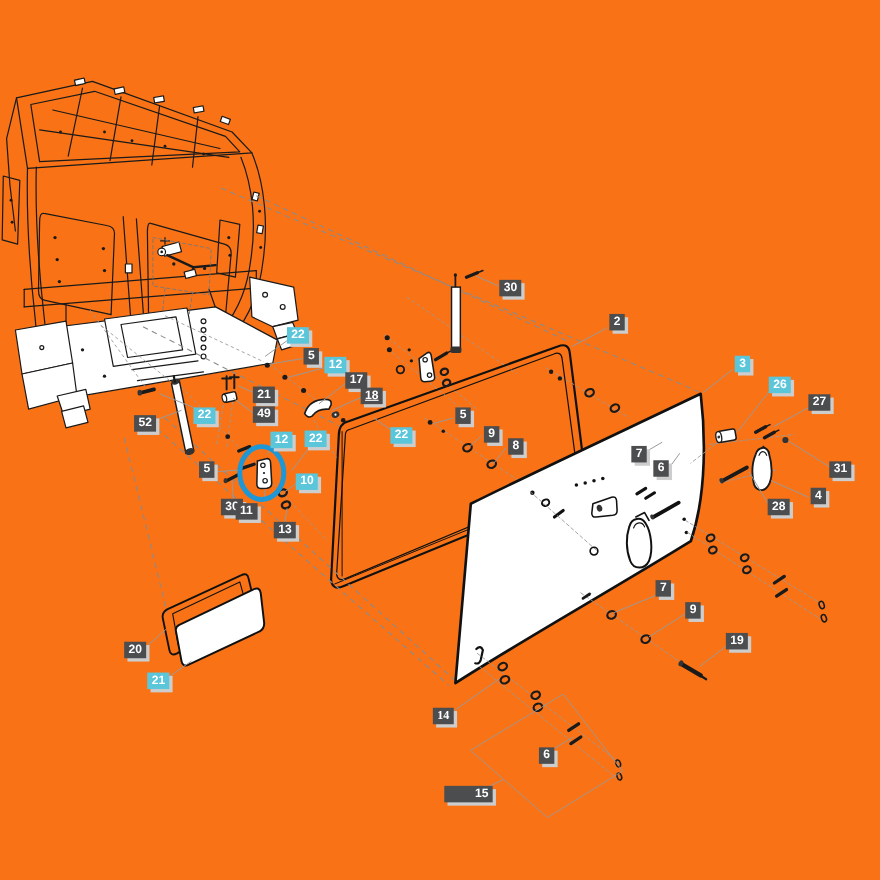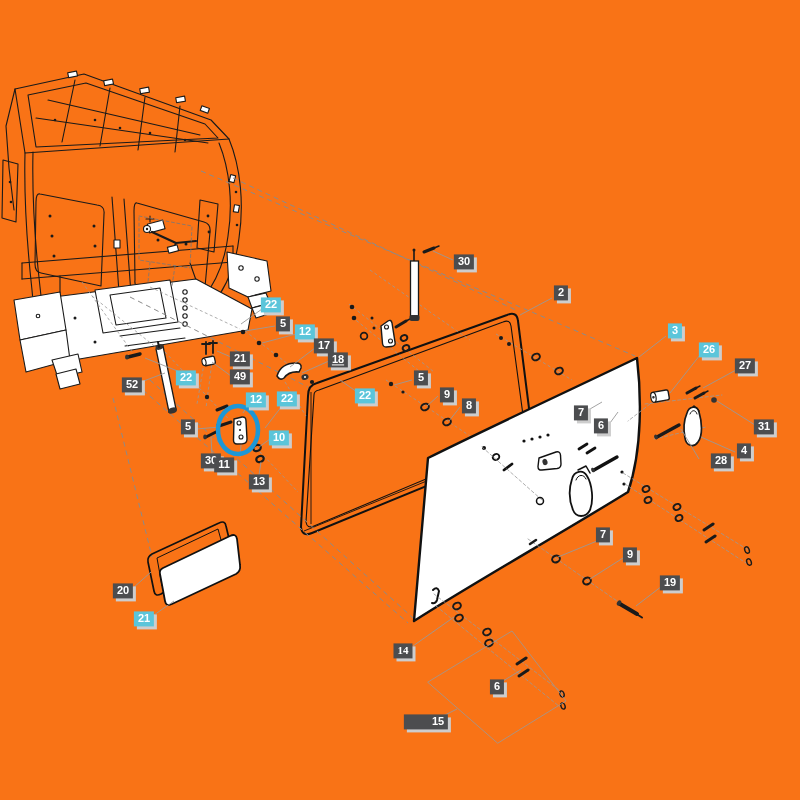--- a/index.html
+++ b/index.html
@@ -386,21 +386,21 @@
       <div class="plabel dark" style="left: 469px; top: 406px;">8</div>
       <div class="plabel dark" style="left: 581px; top: 413px;">7</div>
       <div class="plabel dark" style="left: 601px; top: 426px;">6</div>
       <div class="plabel dark" style="left: 188px; top: 427px;">5</div>
       <div class="plabel highlight" style="left: 279px; top: 438px;">10</div>
       <div class="plabel dark" style="left: 211px; top: 461px;">30</div>
       <div class="plabel dark" style="left: 224px; top: 465px;">11</div>
       <div class="plabel dark" style="left: 259px; top: 482px;">13</div>
       <div class="plabel dark" style="left: 764px; top: 427px;">31</div>
       <div class="plabel dark" style="left: 744px; top: 451px;">4</div>
-      <div class="plabel dark" style="left: 708px; top: 461px; margin-left: 13px;">28</div>
+      <div class="plabel dark" style="left: 708px; top: 461px;">28</div>
       <div class="plabel dark" style="left: 123px; top: 591px;">20</div>
       <div class="plabel highlight" style="left: 144px; top: 619px;">21</div>
       <div class="plabel dark" style="left: 603px; top: 535px;">7</div>
       <div class="plabel dark" style="left: 630px; top: 555px;">9</div>
       <div class="plabel dark" style="left: 670px; top: 583px;">19</div>
       <div class="plabel dark" style="left: 403px; top: 651px; font-family: Liberation Serif, serif;">14</div>
       <div class="plabel dark" style="left: 497px; top: 687px;">6</div>
       <div class="plabel dark" style="left: 426px; top: 722px; padding-left: 28px;">15</div>
     </div>
 </div>

